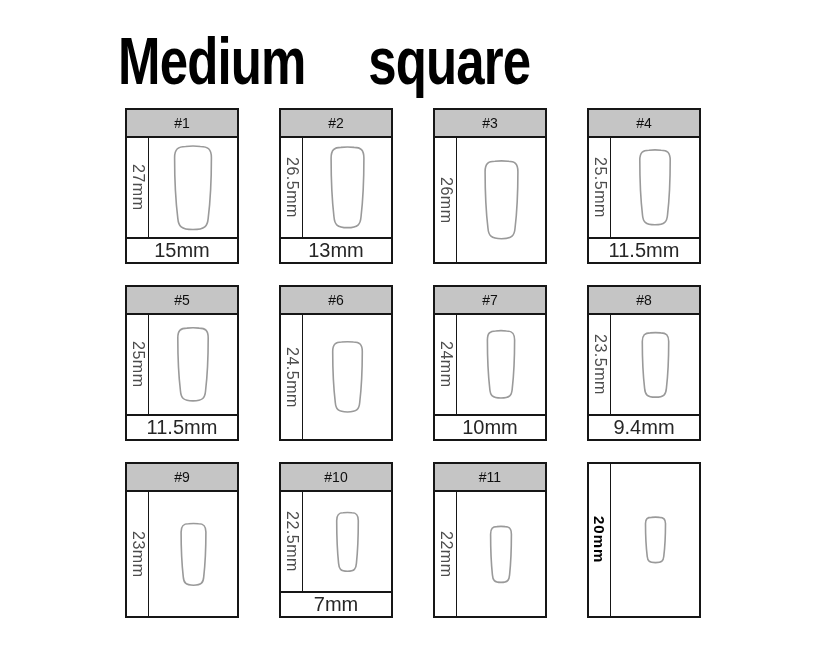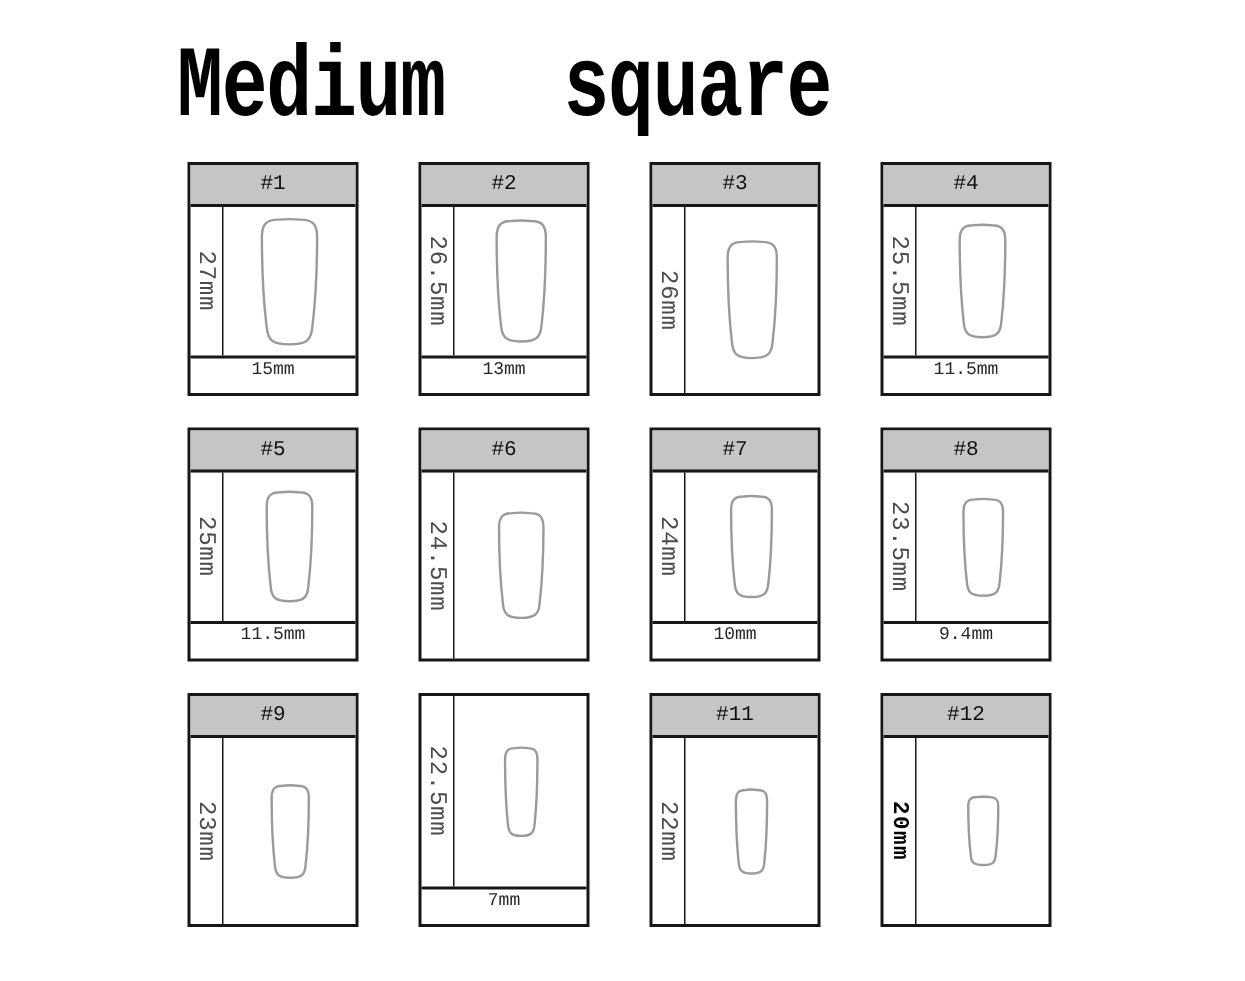--- a/index.html
+++ b/index.html
@@ -1,18 +1,18 @@
 <!DOCTYPE html>
 <html style="--header-bg: #c5c5c5; --card-border: #161616; --nail-outline: #9a9a9a; --length-text: #4c4c4c; --width-text: #262626;"><head>
 <meta charset="utf-8">
 <style>
   html,body { margin:0; padding:0; background:#fff; }
   #canvas {
     position:relative; width:830px; height:654px; background:#fff;
-    font-family:Liberation Mono, monospace; overflow:hidden;
+    font-family:Liberation Sans, sans-serif; overflow:hidden;
   }
   .page-title {
     position:absolute; left:118px; top:22px;
     font-size:60px; font-weight:bold; color:#000;
     letter-spacing:-1px; word-spacing:58px; white-space:nowrap;
     transform:scale(0.85,1.12); transform-origin:left top;
   }
   .grid {
     position:absolute; left:125px; top:108px;
     display:grid;
@@ -51,22 +51,22 @@
   }
   .shape-area { flex:1 1 auto; display:flex; align-items:center; justify-content:center; }
   .nail { display:block; }
   .nail path {
     fill:#fff; stroke:var(--nail-outline,#9a9a9a); stroke-width:1.6px;
     vector-effect:non-scaling-stroke;
   }
   .card-footer {
     height:23px; flex:0 0 23px;
     border-top:2px solid var(--card-border,#161616);
-    display:flex; justify-content:center;
-    font-size:12px; color:var(--width-text,#262626);
+    display:flex; align-items:center; justify-content:center;
+    font-size:20px; color:var(--width-text,#262626);
   }
 </style>
 </head>
 <body>
 
 <div id="canvas">
   <div class="page-title">Medium square</div>
   <div class="grid">
   <div class="card">
     <div class="card-header">
@@ -287,20 +287,23 @@
                    C 90 70 87 122 83 152
                    C 81.5 168 76 175 50 175
                    C 24 175 18.5 168 17 152
                    C 13 122 10 70 10 28 Z"></path>
         </svg>
       </div>
     </div>
   </div>
 
   <div class="card">
+    <div class="card-header">
+      <span class="card-number">#10</span>
+    </div>
     <div class="card-body">
       <div class="v-col">
         <span class="v-label">22.5mm</span>
       </div>
       <div class="shape-area">
         <svg class="nail" viewBox="0 0 100 180" preserveAspectRatio="none" aria-hidden="true" style="width: 27px; height: 62px;">
           <path d="M 10 28
                    C 10 10 18 5 34 5
                    C 44 4 56 4 66 5
                    C 82 5 90 10 90 28
@@ -333,23 +336,20 @@
                    C 90 70 87 122 83 152
                    C 81.5 168 76 175 50 175
                    C 24 175 18.5 168 17 152
                    C 13 122 10 70 10 28 Z"></path>
         </svg>
       </div>
     </div>
   </div>
 
   <div class="card">
-    <div class="card-header">
-      <span class="card-number">#12</span>
-    </div>
     <div class="card-body">
       <div class="v-col">
         <span class="v-label bold">20mm</span>
       </div>
       <div class="shape-area">
         <svg class="nail" viewBox="0 0 100 180" preserveAspectRatio="none" aria-hidden="true" style="width: 25px; height: 48px;">
           <path d="M 10 28
                    C 10 10 18 5 34 5
                    C 44 4 56 4 66 5
                    C 82 5 90 10 90 28

